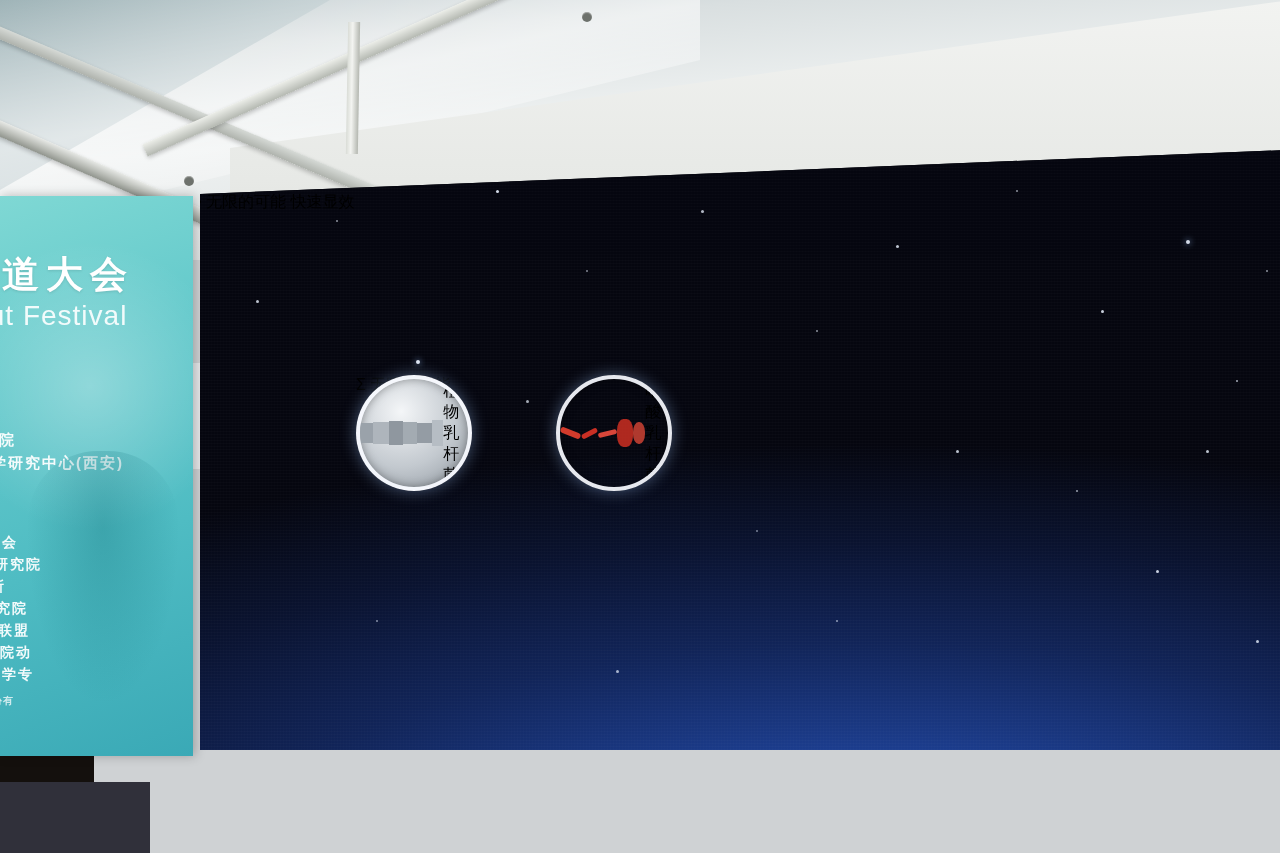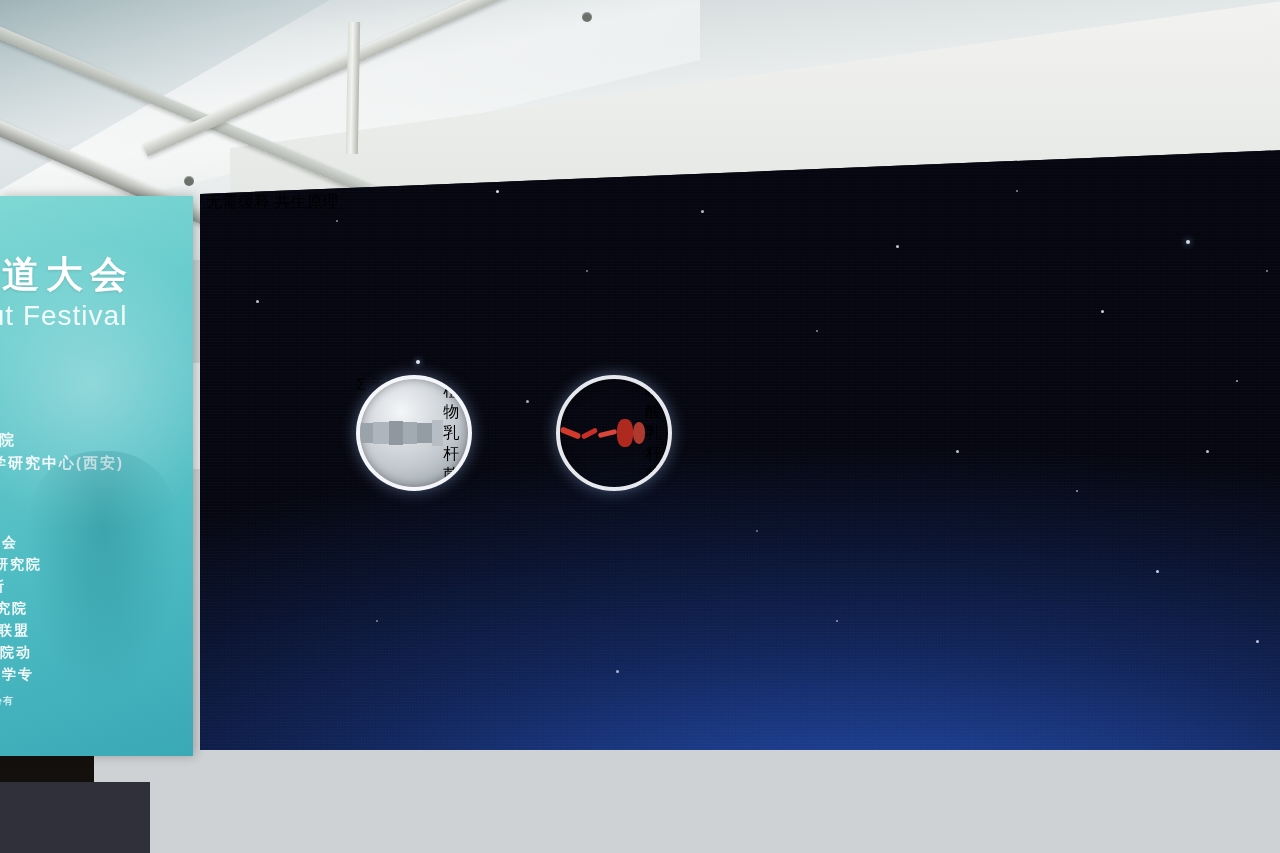--- a/index.html
+++ b/index.html
@@ -328,21 +328,21 @@
         <div class="bullet">
           <span class="dot">•</span>
           <span>20余种活菌　共生原理</span>
         </div>
         <div class="bullet">
           <span class="dot">•</span>
           <span>液态常温存储</span>
         </div>
         <div class="bullet">
           <span class="dot">•</span>
-          <span>无需缓释 共生原理</span>
+          <span>无限的可能 快速显效</span>
         </div>
       </div>
     </div>
   </div>
 
   <div class="podium">
     <div class="podium-logo">
       <div class="l1">CGF</div>
       <div class="l2">2019</div>
     </div>

